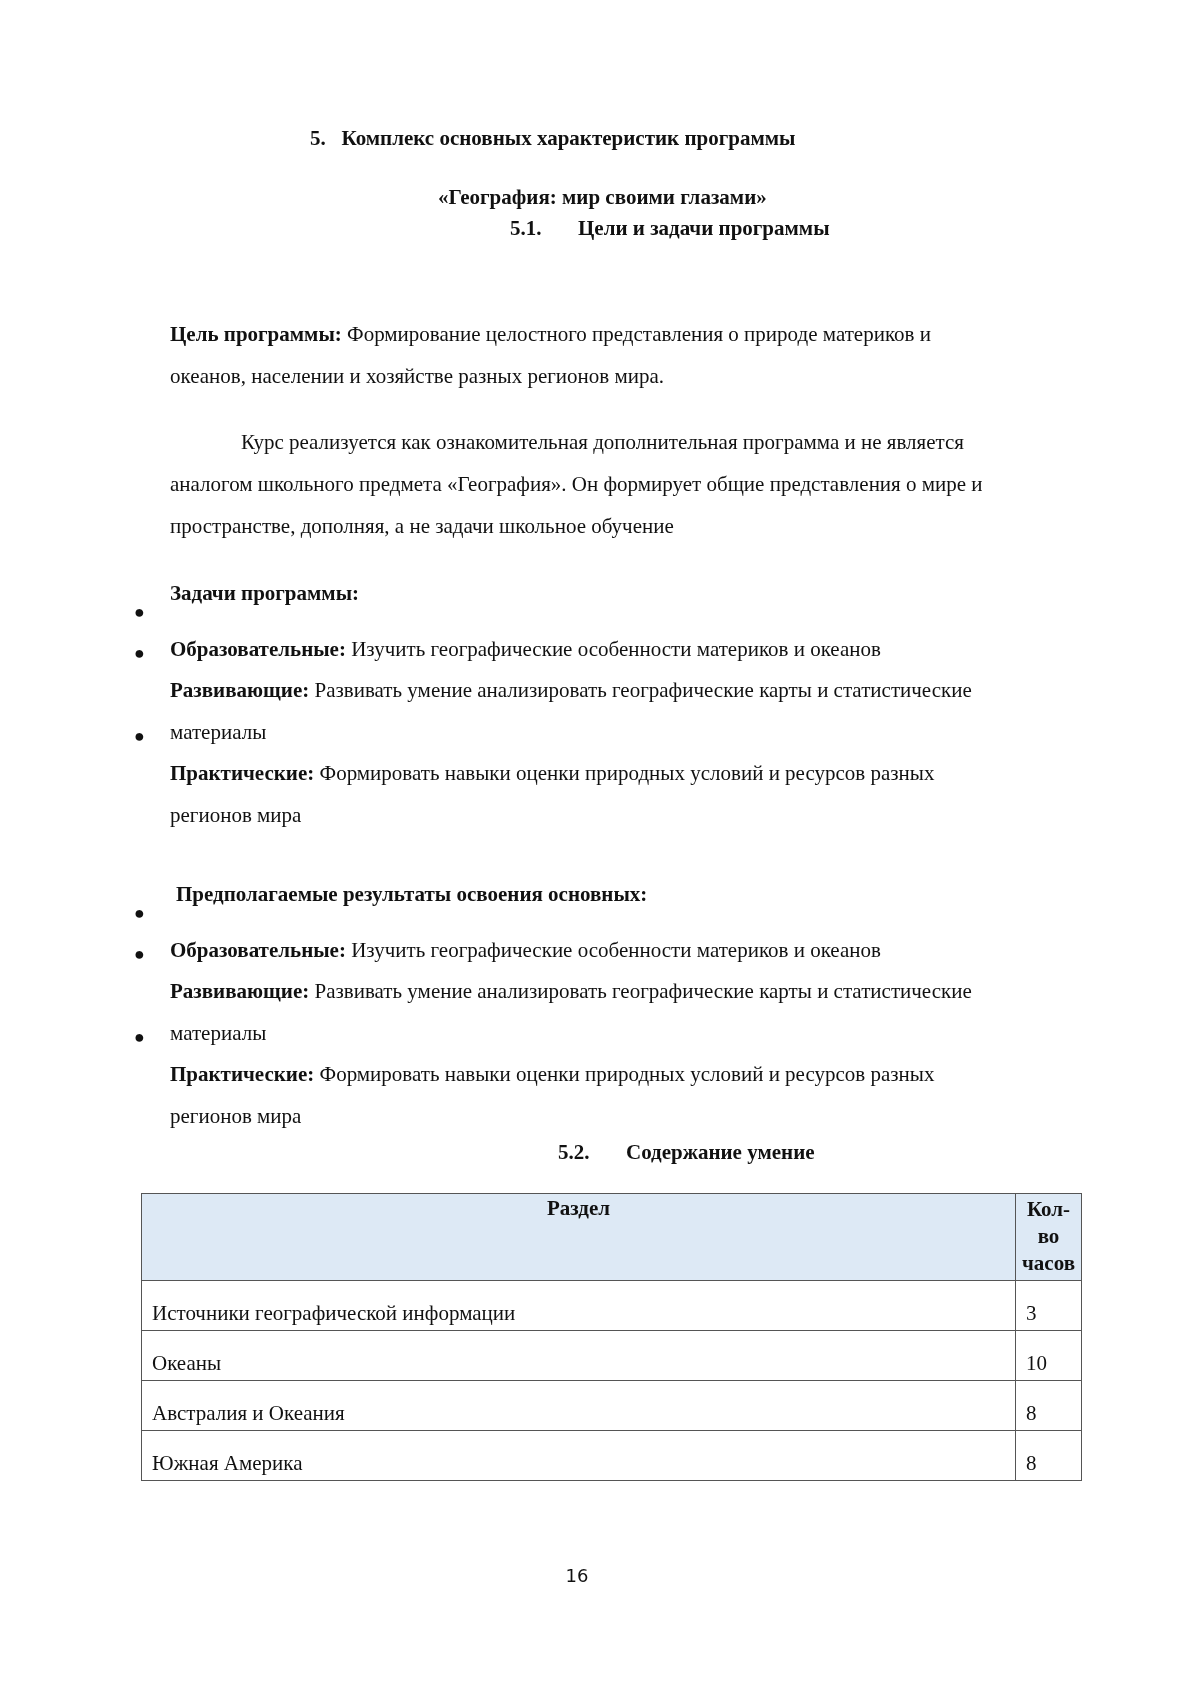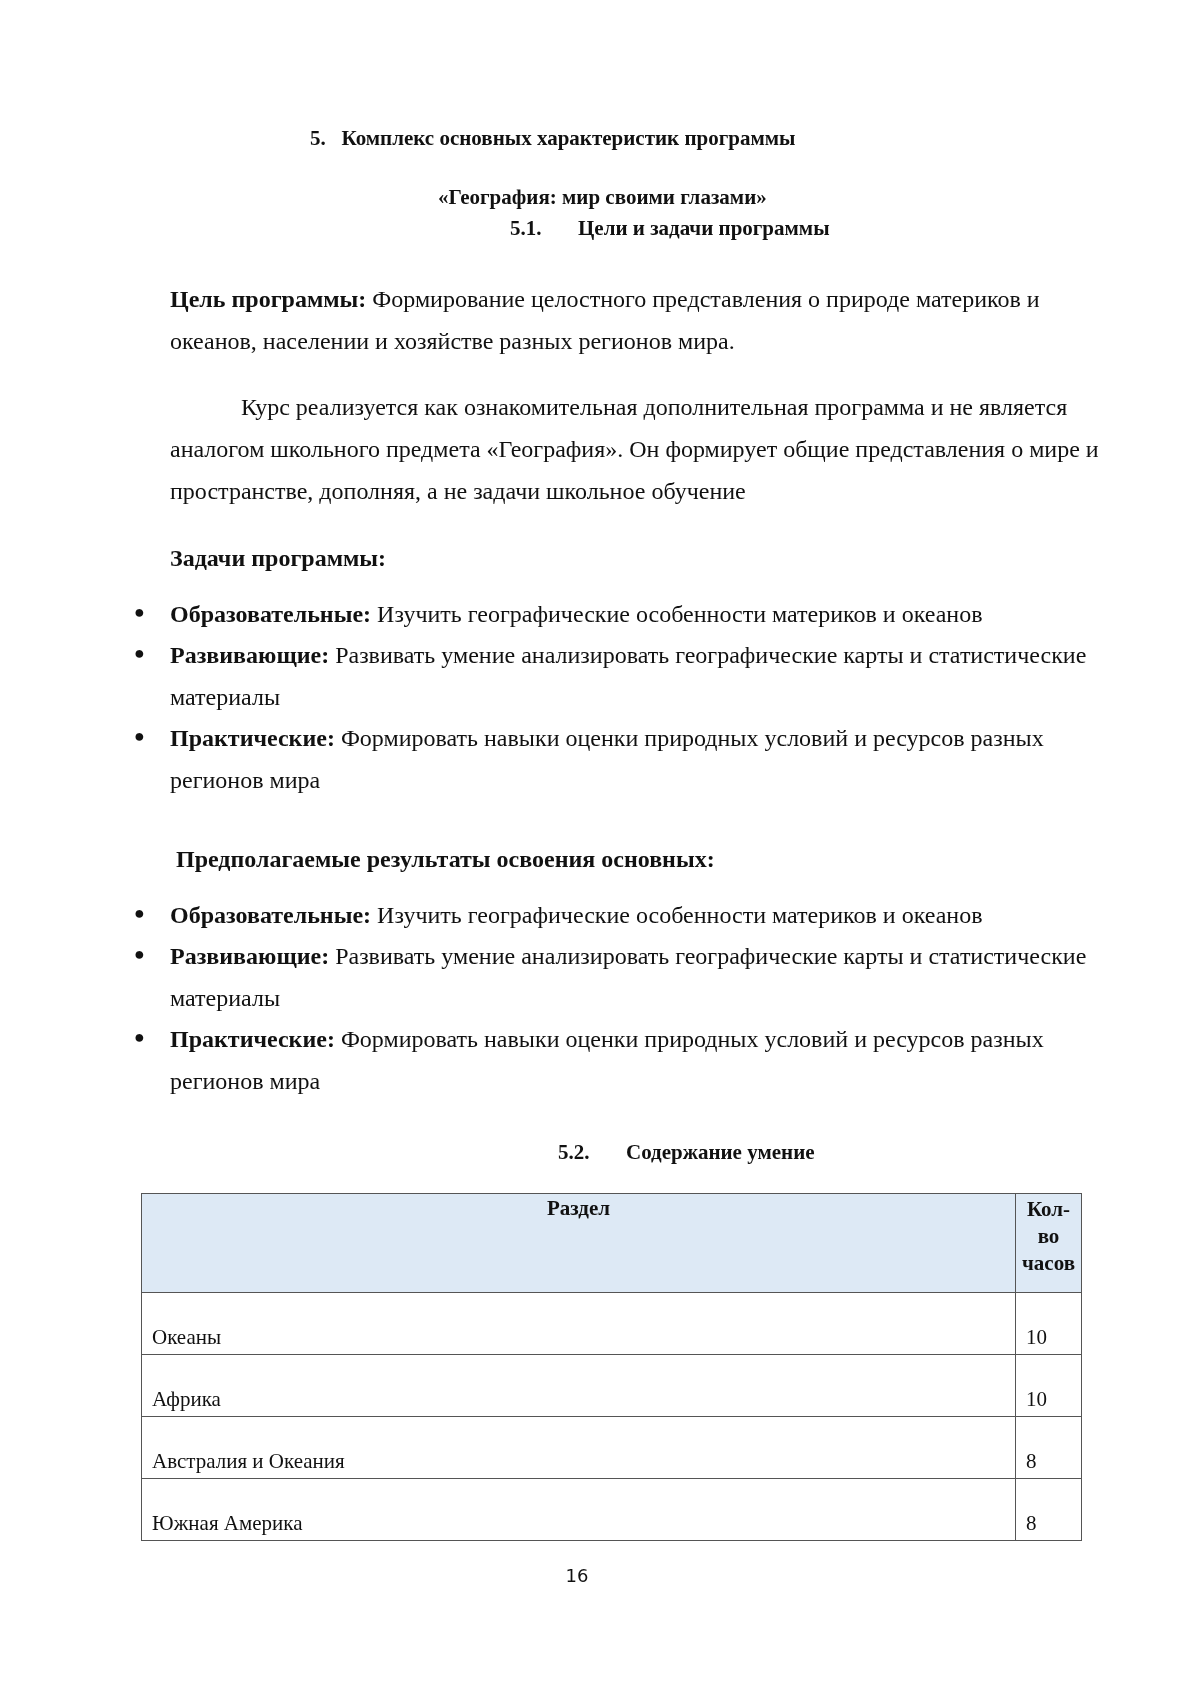--- a/index.html
+++ b/index.html
@@ -1,25 +1,25 @@
 <!DOCTYPE html>
 <html><head>
 <meta charset="utf-8">
 <style>
   html, body { margin: 0; padding: 0; background: #ffffff; }
   body { width: 1190px; height: 1683px; position: relative; overflow: hidden;
          font-family: "Liberation Serif", "DejaVu Serif", serif; color: #111; }
   .abs { position: absolute; white-space: nowrap; }
   .h1 { font-weight: bold; font-size: 21px; }
-  .txt { font-size: 24px; }
+  .txt { font-size: 21px; margin-top: 36px; }
   .b { font-weight: bold; }
   .bullet { position: absolute; left: 134px; font-size: 18px; }
   table.course { position: absolute; left: 141px; top: 1193px; width: 941px;
     border-collapse: collapse; font-size: 21px; }
-  table.course td, table.course th { border: 1.5px solid #555; padding: 16px 10px; vertical-align: bottom; }
+  table.course td, table.course th { border: 1.5px solid #555; padding: 4px 10px; vertical-align: bottom; }
   table.course th { background: #dde9f5; font-weight: bold; vertical-align: top; }
   table.course th.sec { text-align: center; padding-top: 2px; height: 80px; }
   table.course th.hrs { text-align: center; width: 65px; padding: 2px 0 0 0; line-height: 27px; }
   table.course td { height: 41px; padding-bottom: 4px; }
   .pagenum { position: absolute; left: 8px; width: 1138px; top: 1565px; text-align: center;
     font-family: "DejaVu Sans", sans-serif; font-size: 18px; }
 </style>
 </head>
 <body>
 
@@ -96,25 +96,25 @@
       <th class="sec">Раздел</th>
       <th class="hrs">
         <div>Кол-</div>
         <div>во</div>
         <div>часов</div>
       </th>
     </tr>
   </thead>
   <tbody>
     <tr>
-      <td>Океаны</td>
-      <td>10</td>
+      <td>Источники географической информации</td>
+      <td>3</td>
     </tr>
     <tr>
-      <td>Африка</td>
+      <td>Океаны</td>
       <td>10</td>
     </tr>
     <tr>
       <td>Австралия и Океания</td>
       <td>8</td>
     </tr>
     <tr>
       <td>Южная Америка</td>
       <td>8</td>
     </tr>

